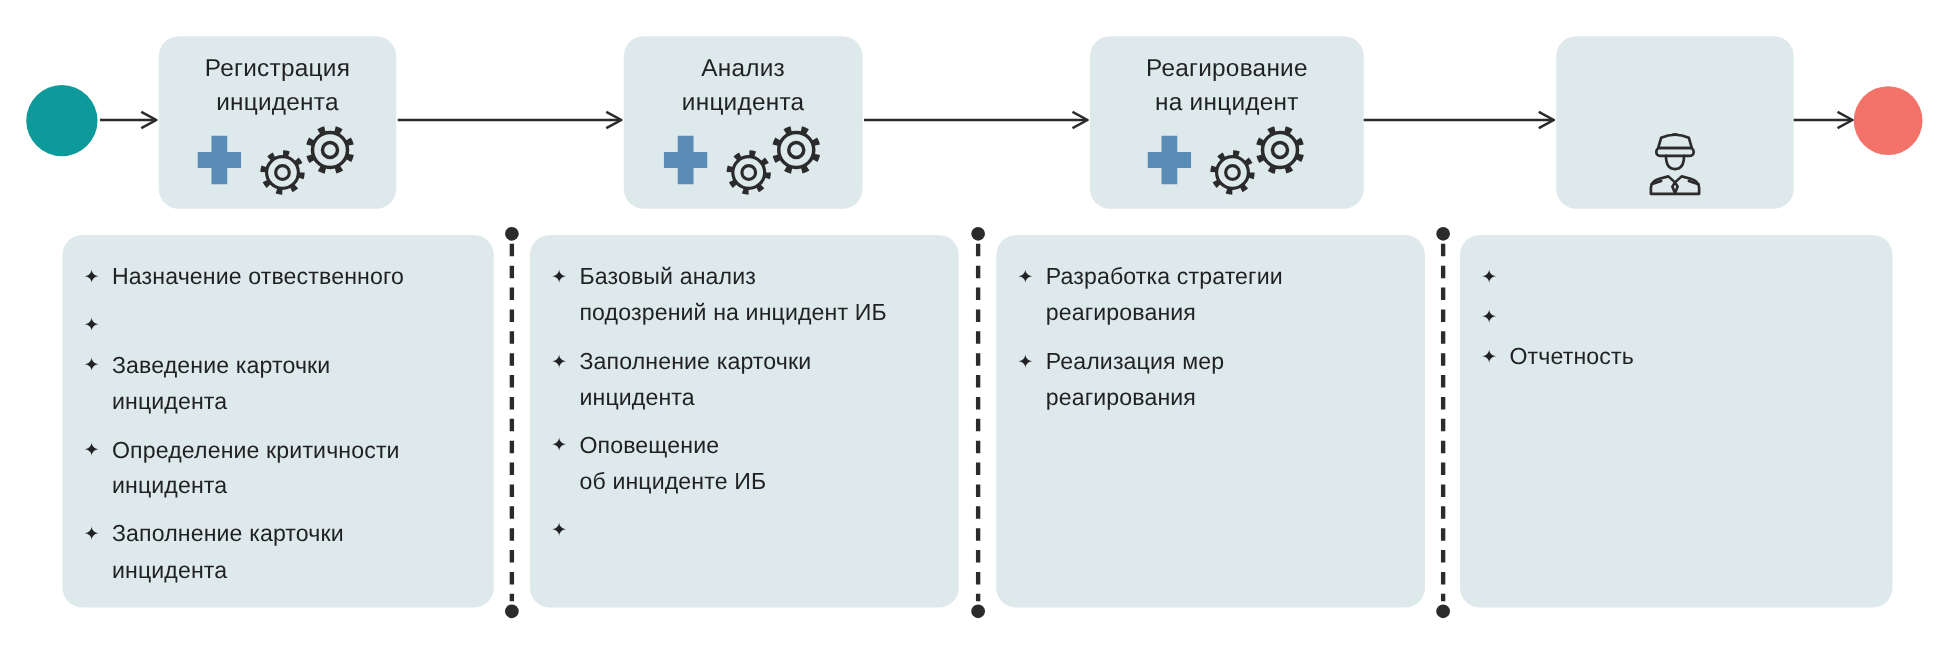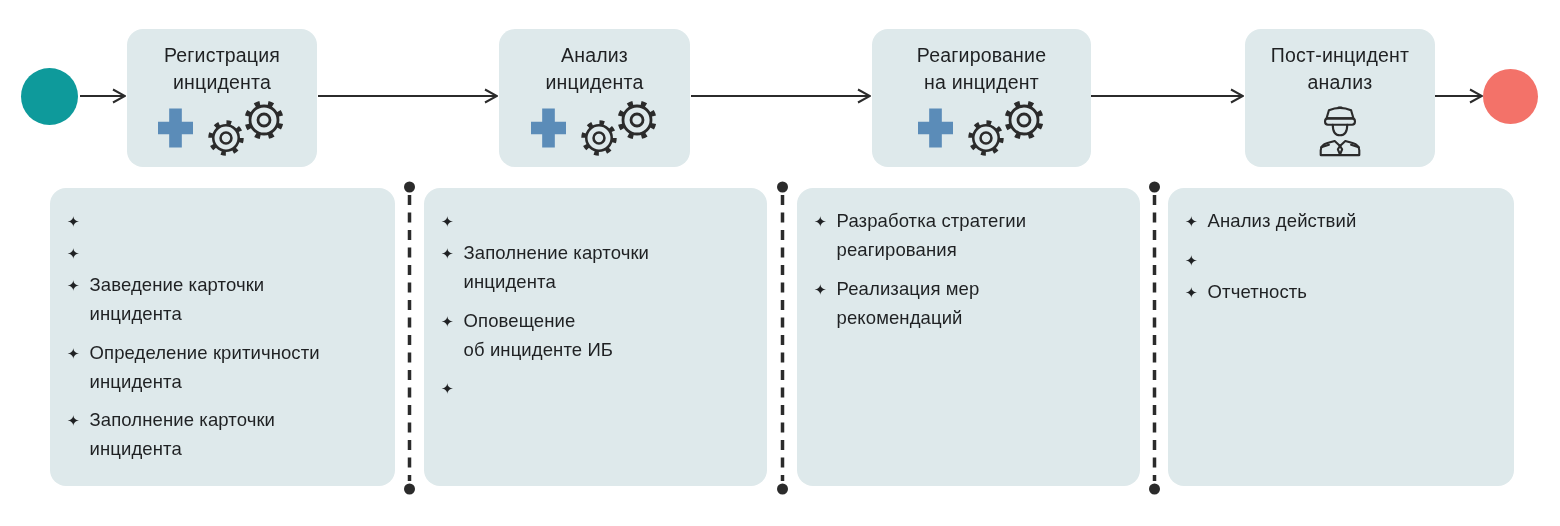--- a/index.html
+++ b/index.html
@@ -118,22 +118,20 @@
         <svg class="gear-big" width="44" height="44" viewBox="0 0 44 44">
             <circle cx="22" cy="22" r="17" fill="none" stroke="var(--line)" stroke-width="5" stroke-dasharray="5.2 8.15" transform="rotate(12 22 22)"></circle>
             <circle cx="22" cy="22" r="14" fill="none" stroke="var(--line)" stroke-width="2.8"></circle>
             <circle cx="22" cy="22" r="6" fill="none" stroke="var(--line)" stroke-width="2.8"></circle>
           </svg>
       </div>
     </div>
   </div>
 
   <div class="stage-box" style="left:1245px;width:190px;">
-    <div class="stage-title">Пост-инцидент
-анализ</div>
     <div class="stage-icons">
       <svg width="54" height="56" viewBox="0 0 56 58" fill="none" stroke="var(--line)" stroke-width="2.2" stroke-linejoin="round" stroke-linecap="round">
         <path d="M14 17 L42 17 L39.5 8.5 Q28 3.5 16.5 8.5 Z"></path>
         <line x1="26.5" y1="5.8" x2="29.5" y2="5.8"></line>
         <rect x="12.5" y="17" width="31" height="6.5" rx="3"></rect>
         <path d="M20.5 23.5 C20.5 31 23.5 34.5 28 34.5 C32.5 34.5 35.5 31 35.5 23.5"></path>
         <path d="M8 55 L8 50 Q8 44.5 15 42.5 L22.5 40.5 L28 45.5 L33.5 40.5 L41 42.5 Q48 44.5 48 50 L48 55 Z"></path>
         <line x1="8.5" y1="47" x2="16.5" y2="44.3"></line>
         <line x1="47.5" y1="47" x2="39.5" y2="44.3"></line>
         <path d="M28 45.5 L25.8 49 L28 54.5 L30.2 49 Z"></path>
@@ -153,20 +151,21 @@
     </svg>
   <svg class="divider" style="left:1148px;top:180px" width="13" height="316" viewBox="0 0 13 316">
       <circle cx="6.5" cy="7" r="5.5" fill="var(--line)"></circle>
       <line x1="6.5" y1="15" x2="6.5" y2="301" stroke="var(--line)" stroke-width="3.5" stroke-dasharray="10 7.5"></line>
       <circle cx="6.5" cy="309" r="5.5" fill="var(--line)"></circle>
     </svg>
 
   <div class="detail-box" style="left:50px;width:345px;">
     <div class="task">
         <span class="bullet">✦</span>
+        <span class="task-text">Назначение отвественного</span>
       </div>
     <div class="task">
         <span class="bullet">✦</span>
       </div>
     <div class="task">
         <span class="bullet">✦</span>
         <span class="task-text">Заведение карточки
 инцидента</span>
       </div>
     <div class="task">
@@ -177,20 +176,22 @@
     <div class="task">
         <span class="bullet">✦</span>
         <span class="task-text">Заполнение карточки
 инцидента</span>
       </div>
   </div>
 
   <div class="detail-box" style="left:424px;width:343px;">
     <div class="task">
         <span class="bullet">✦</span>
+        <span class="task-text">Базовый анализ
+подозрений на инцидент ИБ</span>
       </div>
     <div class="task">
         <span class="bullet">✦</span>
         <span class="task-text">Заполнение карточки
 инцидента</span>
       </div>
     <div class="task">
         <span class="bullet">✦</span>
         <span class="task-text">Оповещение
 об инциденте ИБ</span>
@@ -202,28 +203,27 @@
 
   <div class="detail-box" style="left:797px;width:343px;">
     <div class="task">
         <span class="bullet">✦</span>
         <span class="task-text">Разработка стратегии
 реагирования</span>
       </div>
     <div class="task">
         <span class="bullet">✦</span>
         <span class="task-text">Реализация мер
-рекомендаций</span>
+реагирования</span>
       </div>
   </div>
 
   <div class="detail-box" style="left:1168px;width:346px;">
     <div class="task">
         <span class="bullet">✦</span>
-        <span class="task-text">Анализ действий</span>
       </div>
     <div class="task">
         <span class="bullet">✦</span>
       </div>
     <div class="task">
         <span class="bullet">✦</span>
         <span class="task-text">Отчетность</span>
       </div>
   </div>
 

